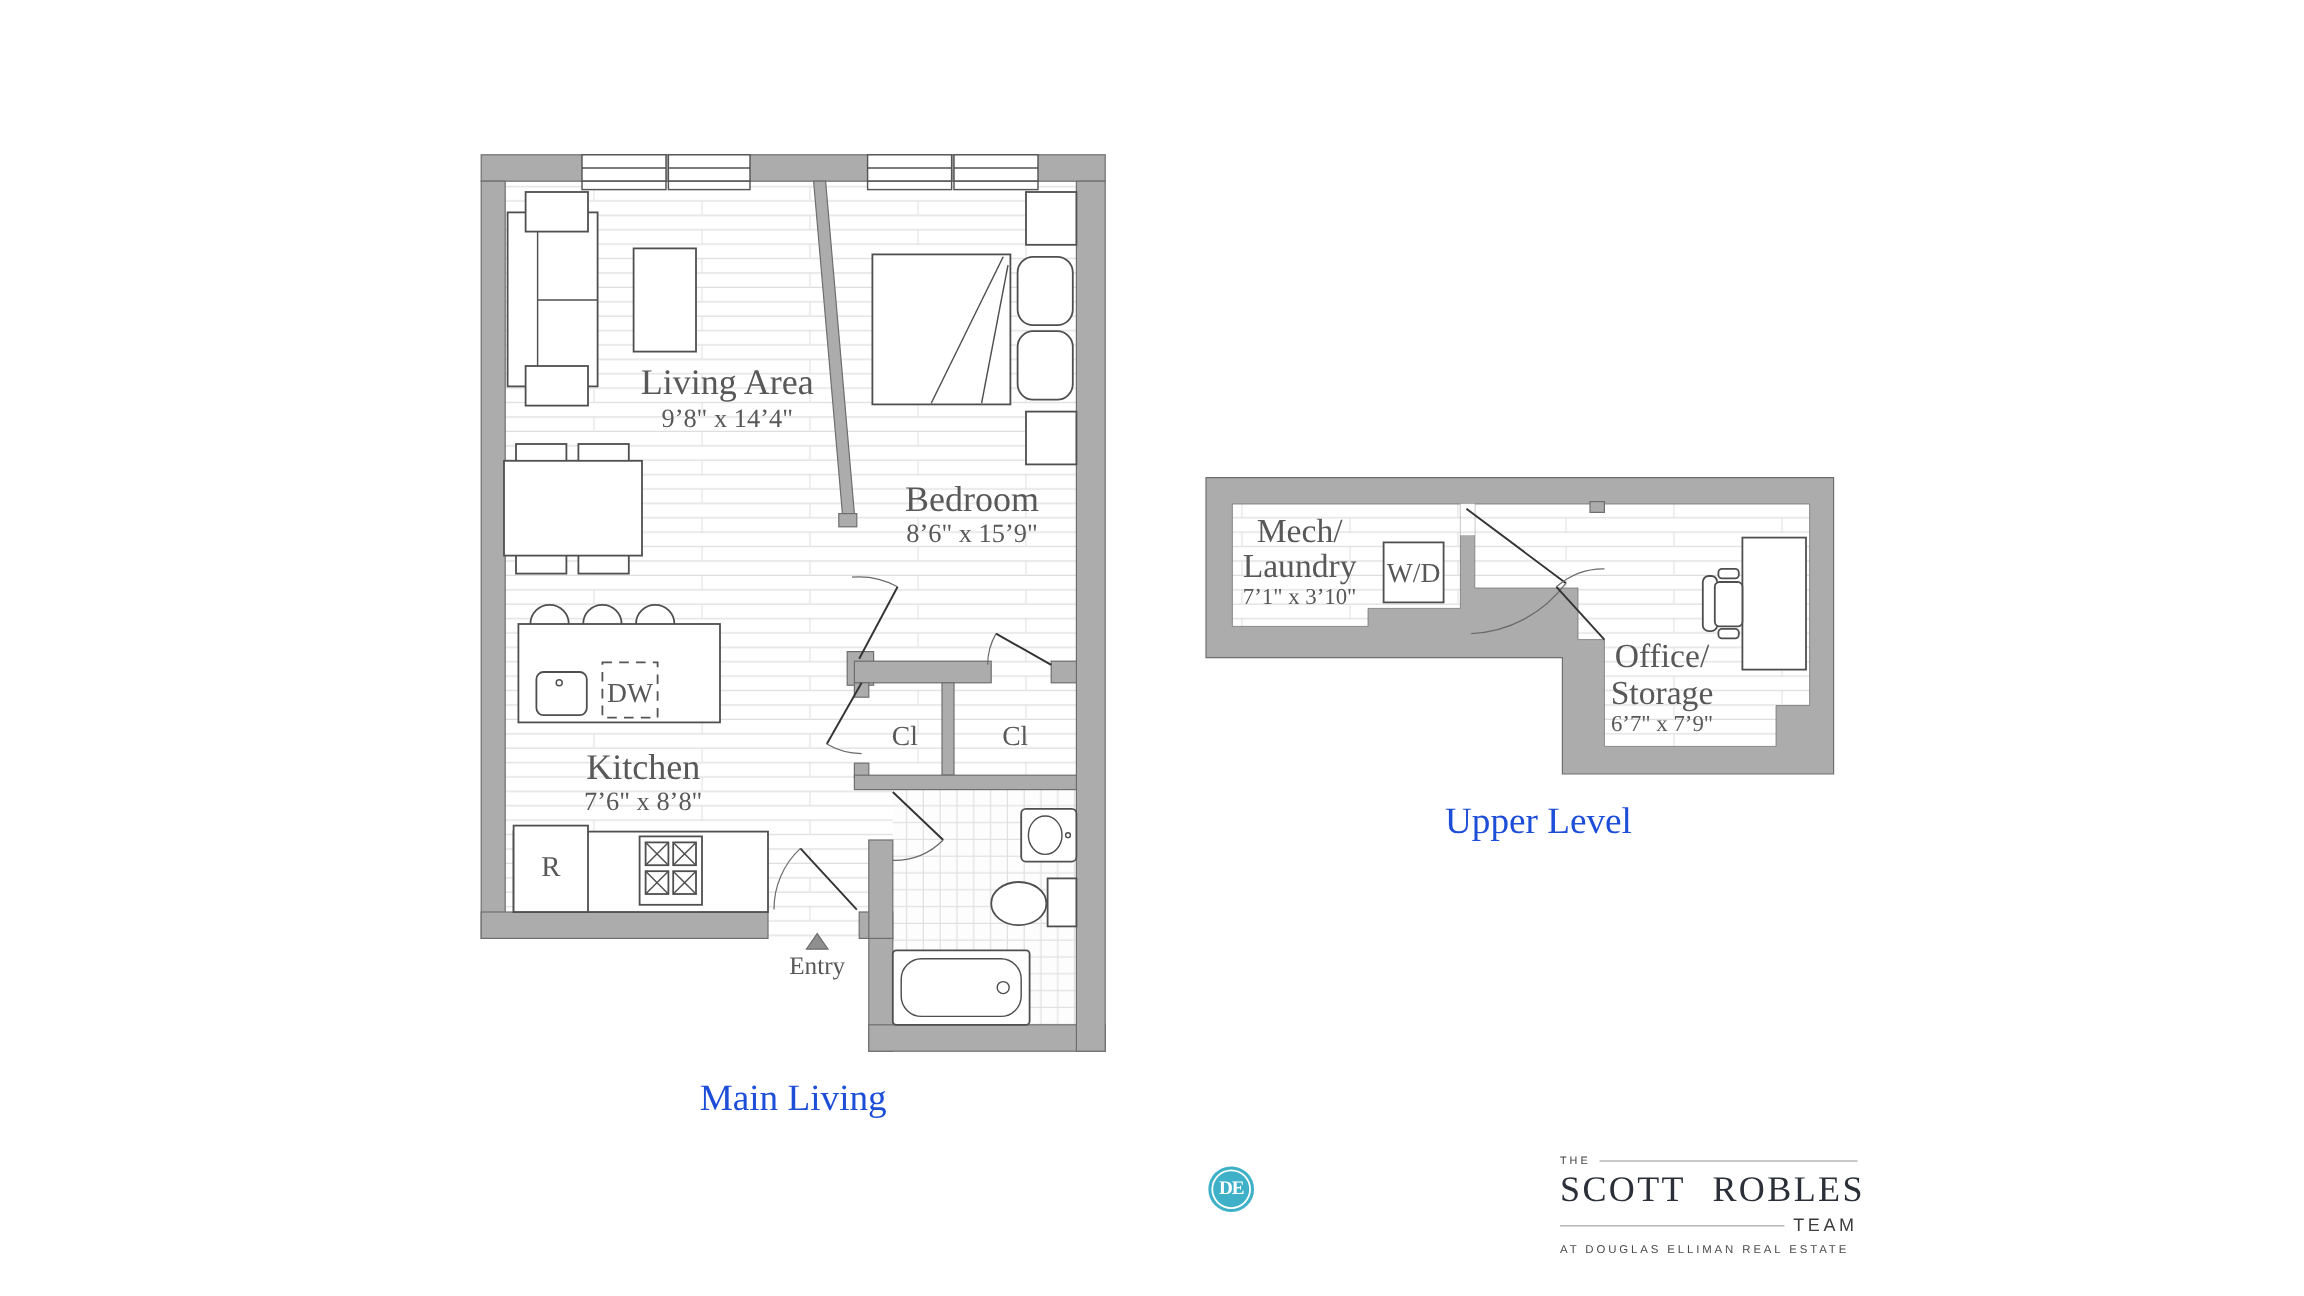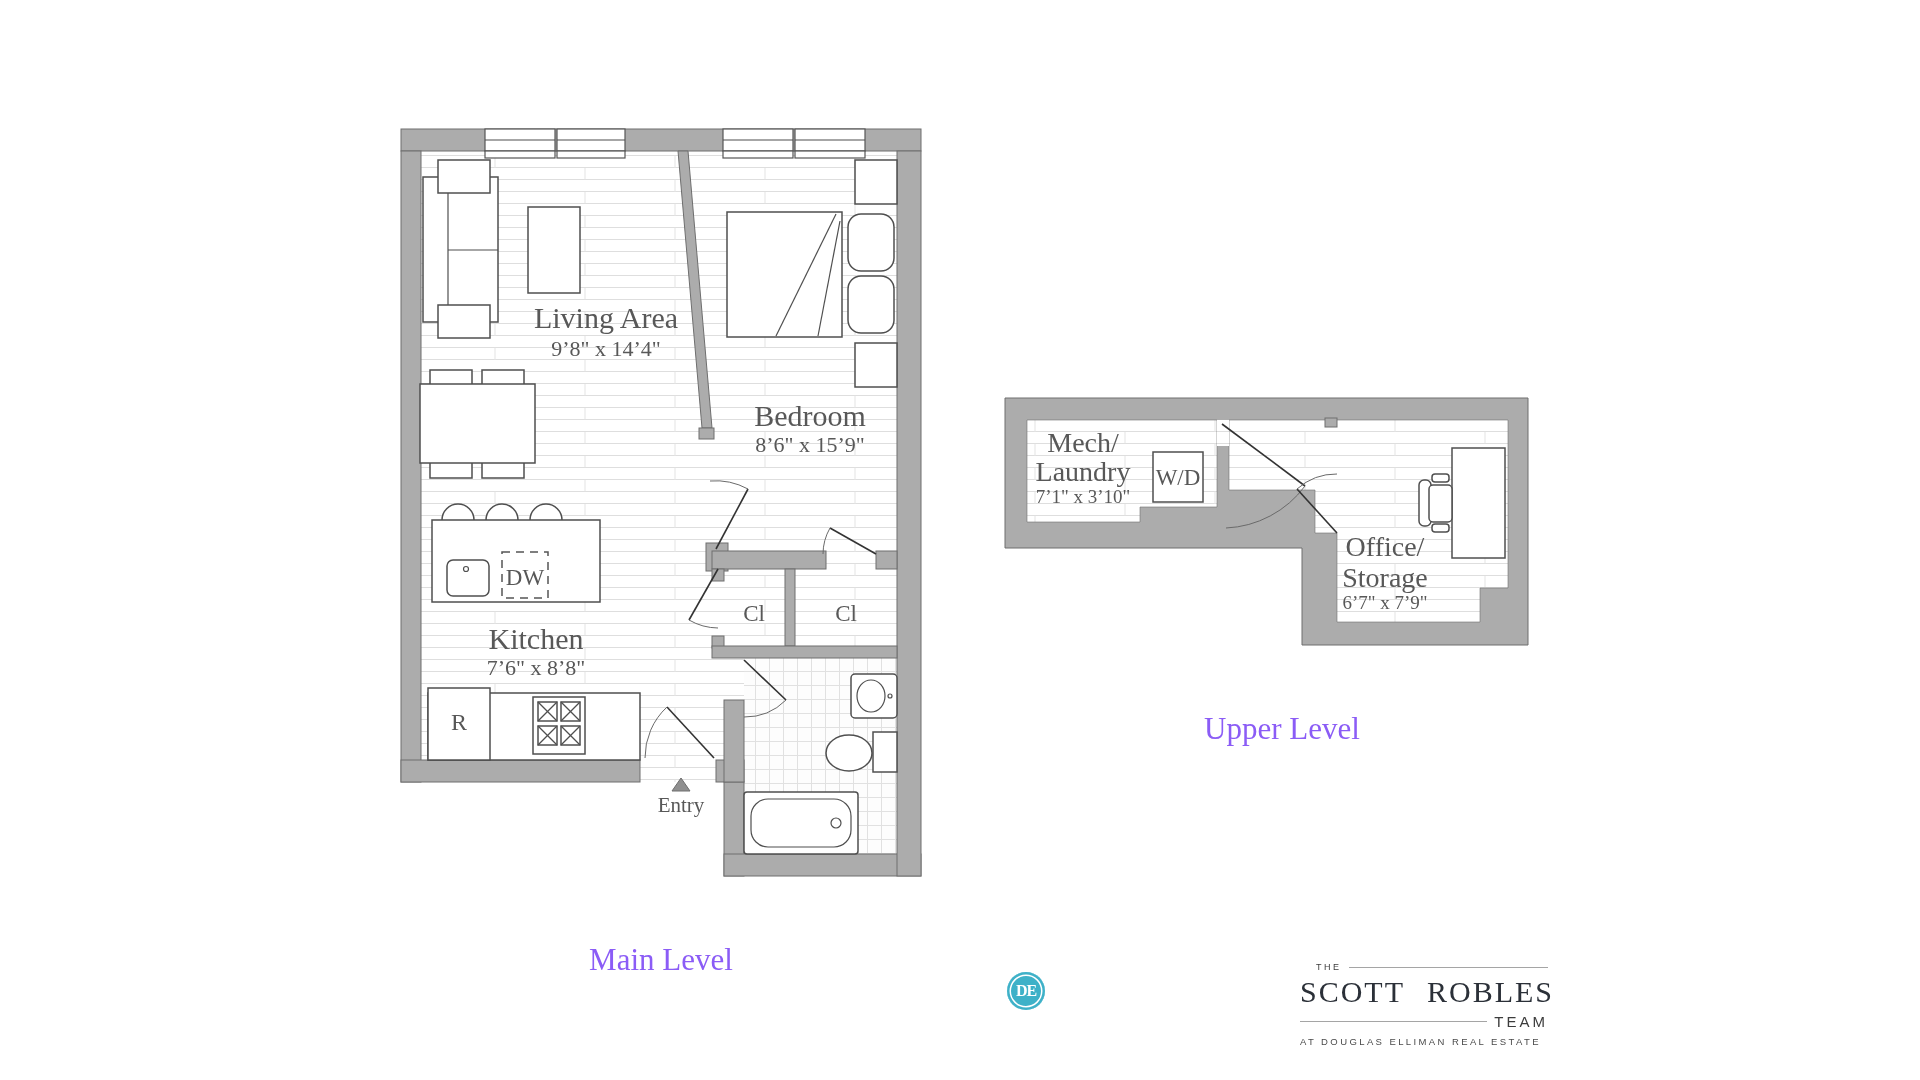--- a/index.html
+++ b/index.html
@@ -1,21 +1,21 @@
 <!DOCTYPE html>
 <html><head>
 <meta charset="utf-8">
 <style>
   html,body{margin:0;padding:0;background:#fff;}
   .page{position:relative;width:1920px;height:1080px;background:#ffffff;overflow:hidden;
         font-family:"Liberation Sans", sans-serif;}
   .title{position:absolute;top:32px;left:0;width:100%;text-align:center;
          font-family:"Liberation Serif", serif;font-size:25px;letter-spacing:6px;color:#5a5a5a;}
   .caption{position:absolute;width:220px;text-align:center;
-           font-family:"Liberation Serif", serif;font-size:31px;color:#8b5cf6;margin-top:45px;}
+           font-family:"Liberation Serif", serif;font-size:31px;color:#1d4ed8;}
   .caption-main{left:551px;top:897px;}
   .caption-upper{left:1172px;top:666px;}
   svg text{font-family:"Liberation Serif", serif;fill:#585858;text-anchor:middle;}
   .t30{font-size:30px}.t28{font-size:28px}.t24{font-size:24px}.t23{font-size:23px}
   .t22{font-size:22px}.t21{font-size:21px}.t19{font-size:19px}
   .wall{fill:#acacac;stroke:#6e6e6e;stroke-width:1;}
   .furn{fill:#ffffff;stroke:#4f4f4f;stroke-width:1.5;}
   .fline{stroke:#4f4f4f;stroke-width:1.2;fill:none;}
   .leaf{stroke:#333333;stroke-width:1.6;fill:none;}
   .arc{stroke:#6a6a6a;stroke-width:1;fill:none;}
@@ -25,21 +25,21 @@
               font-size:13.5px;line-height:1.5;letter-spacing:.3px;color:#8f8f8f;}
   .de-logo{position:absolute;left:1007px;top:972px;display:flex;align-items:center;gap:9px;text-align:center;}
   .de-circle{width:38px;height:38px;border-radius:50%;background:#3eb1c8;color:#fff;
              display:flex;align-items:center;justify-content:center;
              font-family:"Liberation Serif", serif;font-weight:bold;font-size:16px;letter-spacing:-1px;
              box-shadow:inset 0 0 0 2.5px #3eb1c8, inset 0 0 0 4px #ffffff;}
   .de-word{font-family:"Liberation Serif", serif;font-size:38px;color:#1f2a44;line-height:1;}
   .team-logo{position:absolute;left:1300px;top:962px;width:248px;color:#2b2f36;}
   .team-row1,.team-row3{display:flex;align-items:center;gap:7px;}
   .team-line{flex:1;height:1px;background:#a5a5a5;}
-  .team-the{font-size:9px;letter-spacing:2.5px;color:#3c3c3c;margin-left:16px;}
+  .team-the{font-size:9px;letter-spacing:2.5px;color:#3c3c3c;}
   .team-word{font-size:15px;letter-spacing:3px;color:#3c3c3c;}
   .team-row2{display:flex;align-items:center;gap:11px;margin:3px 0 4px 0;
              font-family:"Liberation Serif", serif;font-size:30px;letter-spacing:2px;color:#2b3038;}
   .team-div{width:2px;height:27px;background:#9b9b9b;}
   .team-row4{margin-top:6px;font-size:9.5px;letter-spacing:2.4px;color:#4a4a4a;white-space:nowrap;}
 </style>
 </head>
 <body>
 
 <div class="page">
@@ -244,21 +244,21 @@
       <text class="t28" x="1083" y="452">Mech/</text>
       <text class="t28" x="1083" y="481">Laundry</text>
       <text class="t19" x="1083" y="503">7’1" x 3’10"</text>
       <text class="t23" x="1178" y="485">W/D</text>
       <text class="t28" x="1385" y="556">Office/</text>
       <text class="t28" x="1385" y="587">Storage</text>
       <text class="t19" x="1385" y="609">6’7" x 7’9"</text>
     </g>
   </svg>
 
-  <div class="caption caption-main">Main Level</div>
+  <div class="caption caption-main">Main Living</div>
   <div class="caption caption-upper">Upper Level</div>
 
 
   <div class="de-logo">
     <div class="de-circle">DE</div>
   </div>
 
   <div class="team-logo">
     <div class="team-row1">
       <span class="team-the">THE</span>

